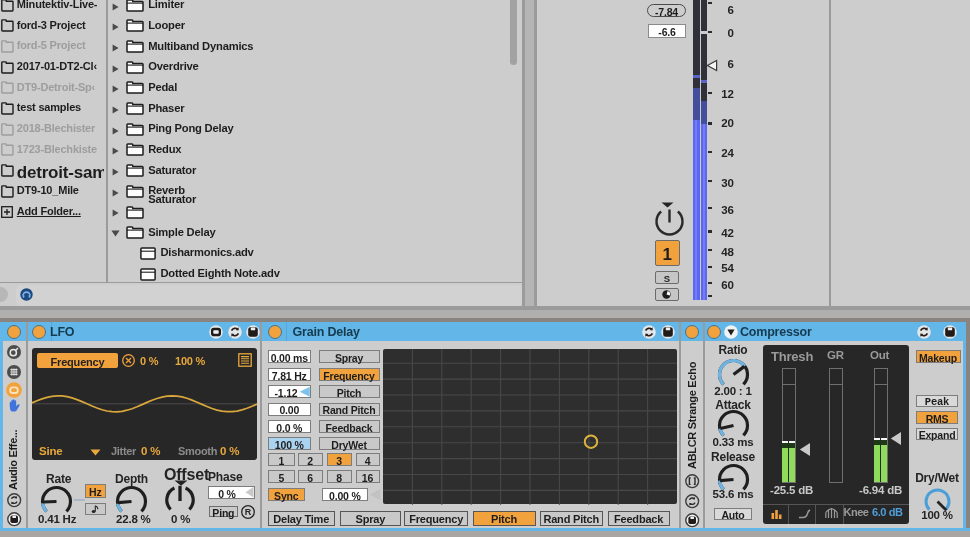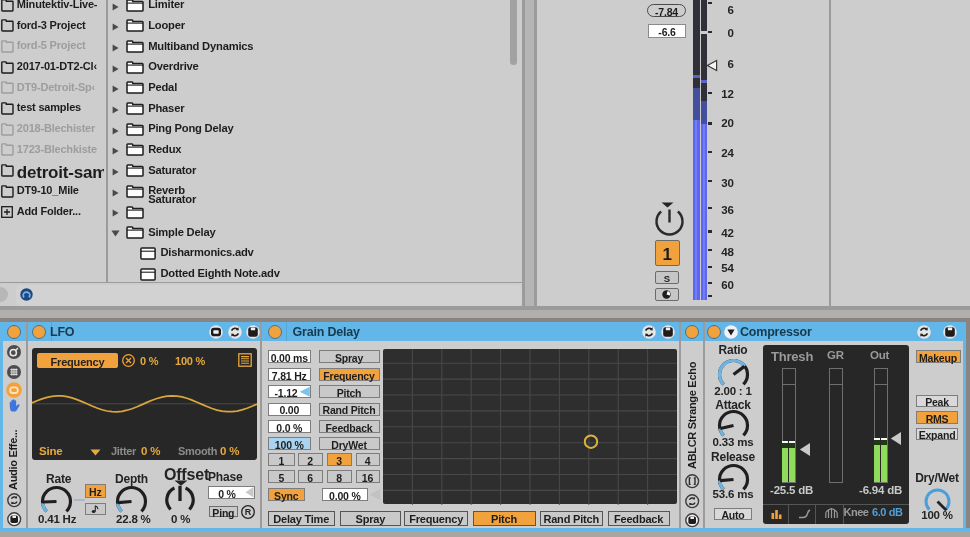--- a/index.html
+++ b/index.html
@@ -47,21 +47,21 @@
   </svg>
 <div class="txt" style="left:16.8px;top:164.44px;width:87px;overflow:hidden;font-size:17px;color:#1d1d1d;letter-spacing:-0.2px;">detroit-sample-</div>
 <svg style="left:0.5px;top:184.72px;" width="13" height="13" viewBox="0 0 13 13">
 <path d="M0.8 3 V1.6 Q0.8 0.9 1.5 0.9 H4.6 Q5.3 0.9 5.3 1.6 V2.2 H11.3 Q12 2.2 12 2.9 V11.3 Q12 12 11.3 12 H1.5 Q0.8 12 0.8 11.3 Z" fill="none" stroke="#1d1d1d" stroke-width="1.4"></path>
   </svg>
 <div class="txt" style="left:16.8px;top:185.12px;width:87px;overflow:hidden;font-size:11px;color:#1d1d1d;letter-spacing:-0.2px;">DT9-10_Mile</div>
 <svg style="left:0.5px;top:205.8px;" width="12" height="12" viewBox="0 0 12 12">
 <rect x="0.7" y="0.7" width="10.6" height="10.6" fill="none" stroke="#1d1d1d" stroke-width="1.3"></rect>
 <path d="M6 3 V9 M3 6 H9" stroke="#1d1d1d" stroke-width="1.3"></path>
   </svg>
-<div class="txt" style="left:16.8px;top:205.8px;font-size:11px;color:#1d1d1d;letter-spacing:-0.2px;"><span style="">Add Folder...</span></div>
+<div class="txt" style="left:16.8px;top:205.8px;font-size:11px;color:#1d1d1d;letter-spacing:-0.2px;"><span style="text-decoration:underline;">Add Folder...</span></div>
 <div class="abs" style="left:106px;top:0;width:2px;height:282px;background:#9b9b9b;"></div>
 <svg style="left:111.8px;top:2.5px;" width="7" height="8" viewBox="0 0 7 8">
 <path d="M0.6 0.4 L6.6 4 L0.6 7.6 Z" fill="#4a4a4a"></path>
   </svg>
 <svg style="left:126.3px;top:-1.2px;" width="18" height="13" viewBox="0 0 18 13">
 <path d="M1 3.2 V1.8 Q1 1 1.8 1 H6 Q6.8 1 6.8 1.8 V2.4 H16.2 Q17 2.4 17 3.2 V11.2 Q17 12 16.2 12 H1.8 Q1 12 1 11.2 Z" fill="#fdfdfd" stroke="#1d1d1d" stroke-width="1.5"></path>
 <path d="M1 4.1 H17" stroke="#1d1d1d" stroke-width="1.1"></path>
   </svg>
 <div class="txt" style="left:148.2px;top:-0.5999999999999999px;font-size:11.2px;color:#1d1d1d;font-weight:bold;letter-spacing:-0.2px;">Limiter</div>
 <svg style="left:111.8px;top:23.17px;" width="7" height="8" viewBox="0 0 7 8">
@@ -572,21 +572,21 @@
   </svg>
 <svg style="left:825px;top:507px;" width="13" height="12" viewBox="0 0 13 12">
 <path d="M6.5 1 V11 M3.5 3 V11 M0.8 5.5 V11 M9.5 3 V11 M12.2 5.5 V11" stroke="#9a9a9a" stroke-width="1.2"></path>
 <path d="M0.8 5.5 Q6.5 -2 12.2 5.5" fill="none" stroke="#9a9a9a" stroke-width="1.2"></path>
   </svg>
 <div class="txt" style="left:843.5px;top:507.3px;font-size:11px;color:#9a9a9a;font-weight:bold;letter-spacing:-0.5px;">Knee</div>
 <div class="txt" style="left:872px;top:507.3px;font-size:11px;color:#4f9fd8;font-weight:bold;letter-spacing:-0.4px;">6.0 dB</div>
 <div class="abs" style="left:915.5px;top:350.3px;width:45px;height:13px;background:#f2a23c;border:1px solid #7d7d7d;box-sizing:border-box;"></div>
 <div class="txt" style="left:915.5px;top:353.2px;width:45px;text-align:center;font-size:10.5px;color:#1d1d1d;letter-spacing:-0.2px;">Makeup</div>
 <div class="abs" style="left:916px;top:394.7px;width:42px;height:12.5px;background:#d9d9d9;border:1px solid #7d7d7d;box-sizing:border-box;"></div>
-<div class="txt" style="left:916px;top:397.4px;width:42px;text-align:center;font-size:10.5px;color:#1d1d1d;letter-spacing:-0.2px;">Peak</div>
+<div class="txt" style="left:916px;top:397.4px;width:42px;text-align:center;font-size:10.5px;color:#1d1d1d;letter-spacing:-0.2px;font-family:Liberation Mono, monospace;">Peak</div>
 <div class="abs" style="left:916px;top:411px;width:42px;height:12.5px;background:#f2a23c;border:1px solid #7d7d7d;box-sizing:border-box;"></div>
 <div class="txt" style="left:916px;top:413.7px;width:42px;text-align:center;font-size:10.5px;color:#1d1d1d;letter-spacing:-0.2px;">RMS</div>
 <div class="abs" style="left:916px;top:427.7px;width:42px;height:12.5px;background:#d9d9d9;border:1px solid #7d7d7d;box-sizing:border-box;"></div>
 <div class="txt" style="left:916px;top:430.4px;width:42px;text-align:center;font-size:10.5px;color:#1d1d1d;letter-spacing:-0.2px;">Expand</div>
 <div class="txt" style="left:905px;top:471.5px;width:64px;text-align:center;font-size:12px;color:#242424;letter-spacing:-0.2px;">Dry/Wet</div>
 <svg style="left:924.0px;top:487.5px;" width="27.0" height="27.0" viewBox="0 0 27.0 27.0">
     <path d="M5.4 21.6 A11.5 11.5 0 1 1 21.6 21.6" fill="none" stroke="#4a9fd8" stroke-width="3"></path>
     <path d="M13.5 13.5 L22.3 22.3" stroke="#242424" stroke-width="2.8"></path>
   </svg>
 <div class="txt" style="left:905px;top:509.8px;width:64px;text-align:center;font-size:11.5px;color:#242424;letter-spacing:-0.2px;">100 %</div>

